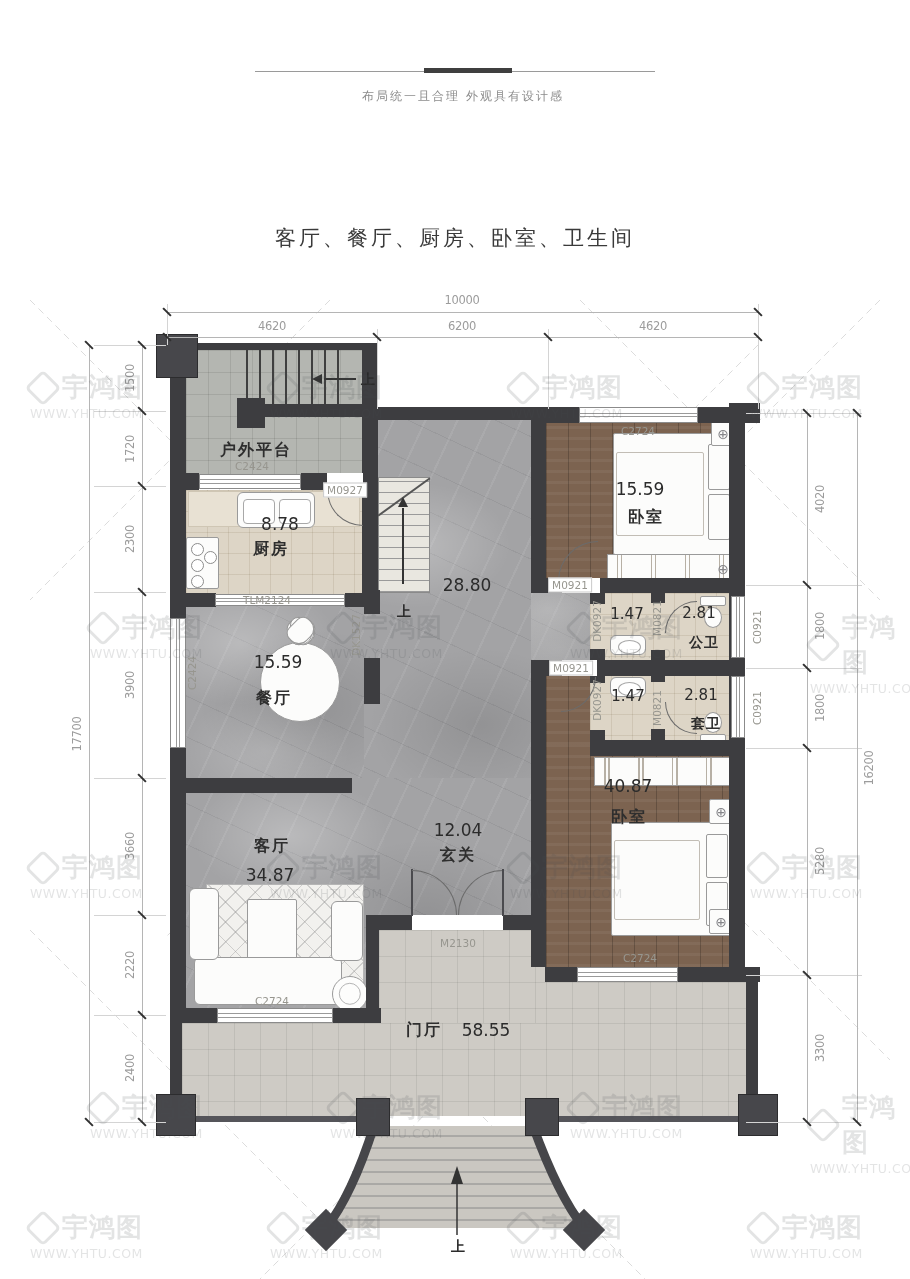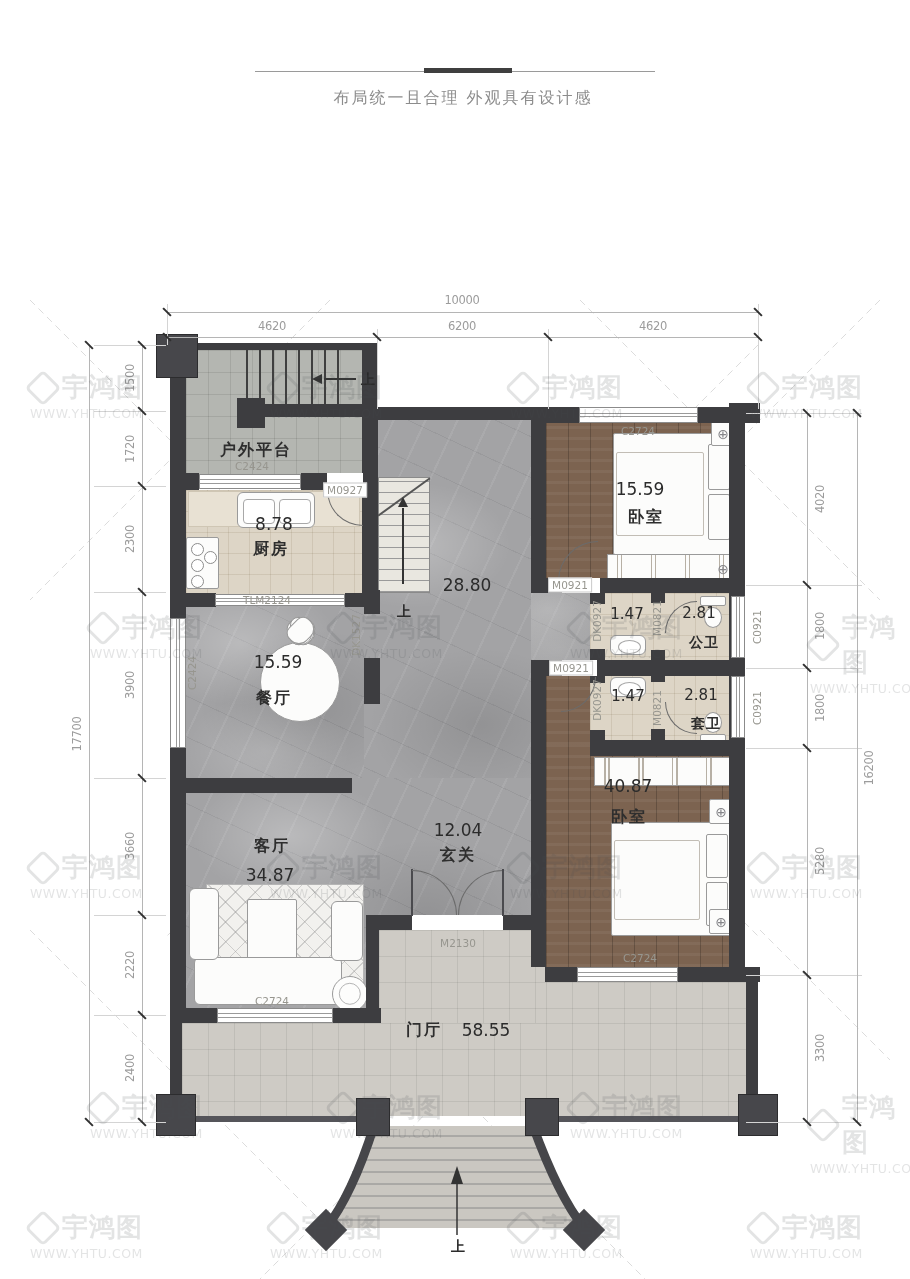--- a/index.html
+++ b/index.html
@@ -3,21 +3,21 @@
 <meta charset="utf-8">
 <style>
   html,body{margin:0;padding:0;background:#fff;}
   .page{position:relative;width:910px;height:1279px;background:#fff;overflow:hidden;
         font-family:"DejaVu Sans","Liberation Sans",sans-serif;}
   .a{position:absolute;box-sizing:border-box;}
   
   .title{left:0;right:0;top:22px;text-align:center;font-size:34px;font-weight:600;color:#4a4a4a;letter-spacing:2px;}
   .title-rule{left:255px;top:71px;width:400px;height:1px;background:#9a9a9a;}
   .title-rule-thick{left:424px;top:68px;width:88px;height:5px;background:#3f3f3f;}
-  .subtitle{left:16px;right:0;top:88px;text-align:center;font-size:16px;color:#8c8c8c;letter-spacing:2px;}
+  .subtitle{left:16px;right:0;top:88px;text-align:center;font-size:12px;color:#8c8c8c;letter-spacing:2px;}
   .banner{left:345px;top:168px;width:253px;height:41px;background:#ce1f1f;color:#fff;
           display:flex;align-items:center;justify-content:center;font-size:22px;font-weight:bold;
           letter-spacing:5px;font-style:italic;}
   .features{left:0;right:0;top:224px;text-align:center;font-size:21px;color:#3a3a3a;letter-spacing:3px;font-weight:500;}
   
   .guides{left:0;top:0;z-index:1;pointer-events:none;}
   .floor{z-index:5;}
   .tile-gray{background-color:#b4b6b1;background-image:linear-gradient(rgba(0,0,0,.09) 1px,transparent 1px),linear-gradient(90deg,rgba(0,0,0,.09) 1px,transparent 1px);background-size:22px 22px;}
   .tile-porch{background-color:#cecbc5;background-image:linear-gradient(rgba(0,0,0,.07) 1px,transparent 1px),linear-gradient(90deg,rgba(0,0,0,.07) 1px,transparent 1px);background-size:26px 26px;}
   .tile-beige{background-color:#ddd5c6;background-image:linear-gradient(rgba(120,100,70,.14) 1px,transparent 1px),linear-gradient(90deg,rgba(120,100,70,.14) 1px,transparent 1px);background-size:21px 21px;}
@@ -91,20 +91,21 @@
      repeating-linear-gradient(90deg,transparent 0 9px,#b7b0a5 9px 10.5px,transparent 10.5px 13px,#b7b0a5 13px 14.5px,transparent 14.5px 34px);}
 </style>
 </head>
 <body>
 
 <div class="page">
 
   <div class="a title-rule"></div>
   <div class="a title-rule-thick"></div>
   <div class="a subtitle">布局统一且合理 外观具有设计感</div>
+  <div class="a features">客厅、餐厅、厨房、卧室、卫生间</div>
 
   <svg class="a guides" width="910" height="1279" viewBox="0 0 910 1279">
     <g stroke="#dcdcdc" stroke-width="1" stroke-dasharray="7 5" fill="none">
       <line x1="167" y1="345" x2="758" y2="936"></line>
         <line x1="758" y1="345" x2="167" y2="936"></line>
       <line x1="186" y1="820" x2="645" y2="1279"></line>
         <line x1="720" y1="820" x2="260" y2="1279"></line>
       <line x1="30" y1="300" x2="330" y2="600"></line>
         <line x1="330" y1="300" x2="30" y2="600"></line>
       <line x1="580" y1="300" x2="880" y2="600"></line>
@@ -281,21 +282,21 @@
 
   <div class="a aline" style="left:324px;top:378px;width:32px;height:2px"></div>
   <div class="a tri-l" style="left:312px;top:374px"></div>
   <div class="a uplbl" style="left:368px;top:380px">上</div>
   <div class="a aline" style="left:402px;top:508px;width:2px;height:76px"></div>
   <div class="a tri-u" style="left:398px;top:497px"></div>
   <div class="a uplbl" style="left:404px;top:612px">上</div>
   <div class="a uplbl" style="left:458px;top:1247px">上</div>
 
   <div class="a rname" style="left:256px;top:450px">户外平台</div>
-  <div class="a rarea" style="left:274px;top:524px">8.78</div>
+  <div class="a rarea" style="left:280px;top:524px">8.78</div>
   <div class="a rname" style="left:271px;top:549px">厨房</div>
   <div class="a rarea" style="left:278px;top:662px">15.59</div>
   <div class="a rname" style="left:274px;top:698px">餐厅</div>
   <div class="a rarea" style="left:467px;top:585px">28.80</div>
   <div class="a rname" style="left:272px;top:846px">客厅</div>
   <div class="a rarea" style="left:270px;top:875px">34.87</div>
   <div class="a rarea" style="left:458px;top:830px">12.04</div>
   <div class="a rname" style="left:458px;top:855px">玄关</div>
   <div class="a rname" style="left:424px;top:1030px">门厅</div>
   <div class="a rarea" style="left:486px;top:1030px">58.55</div>

